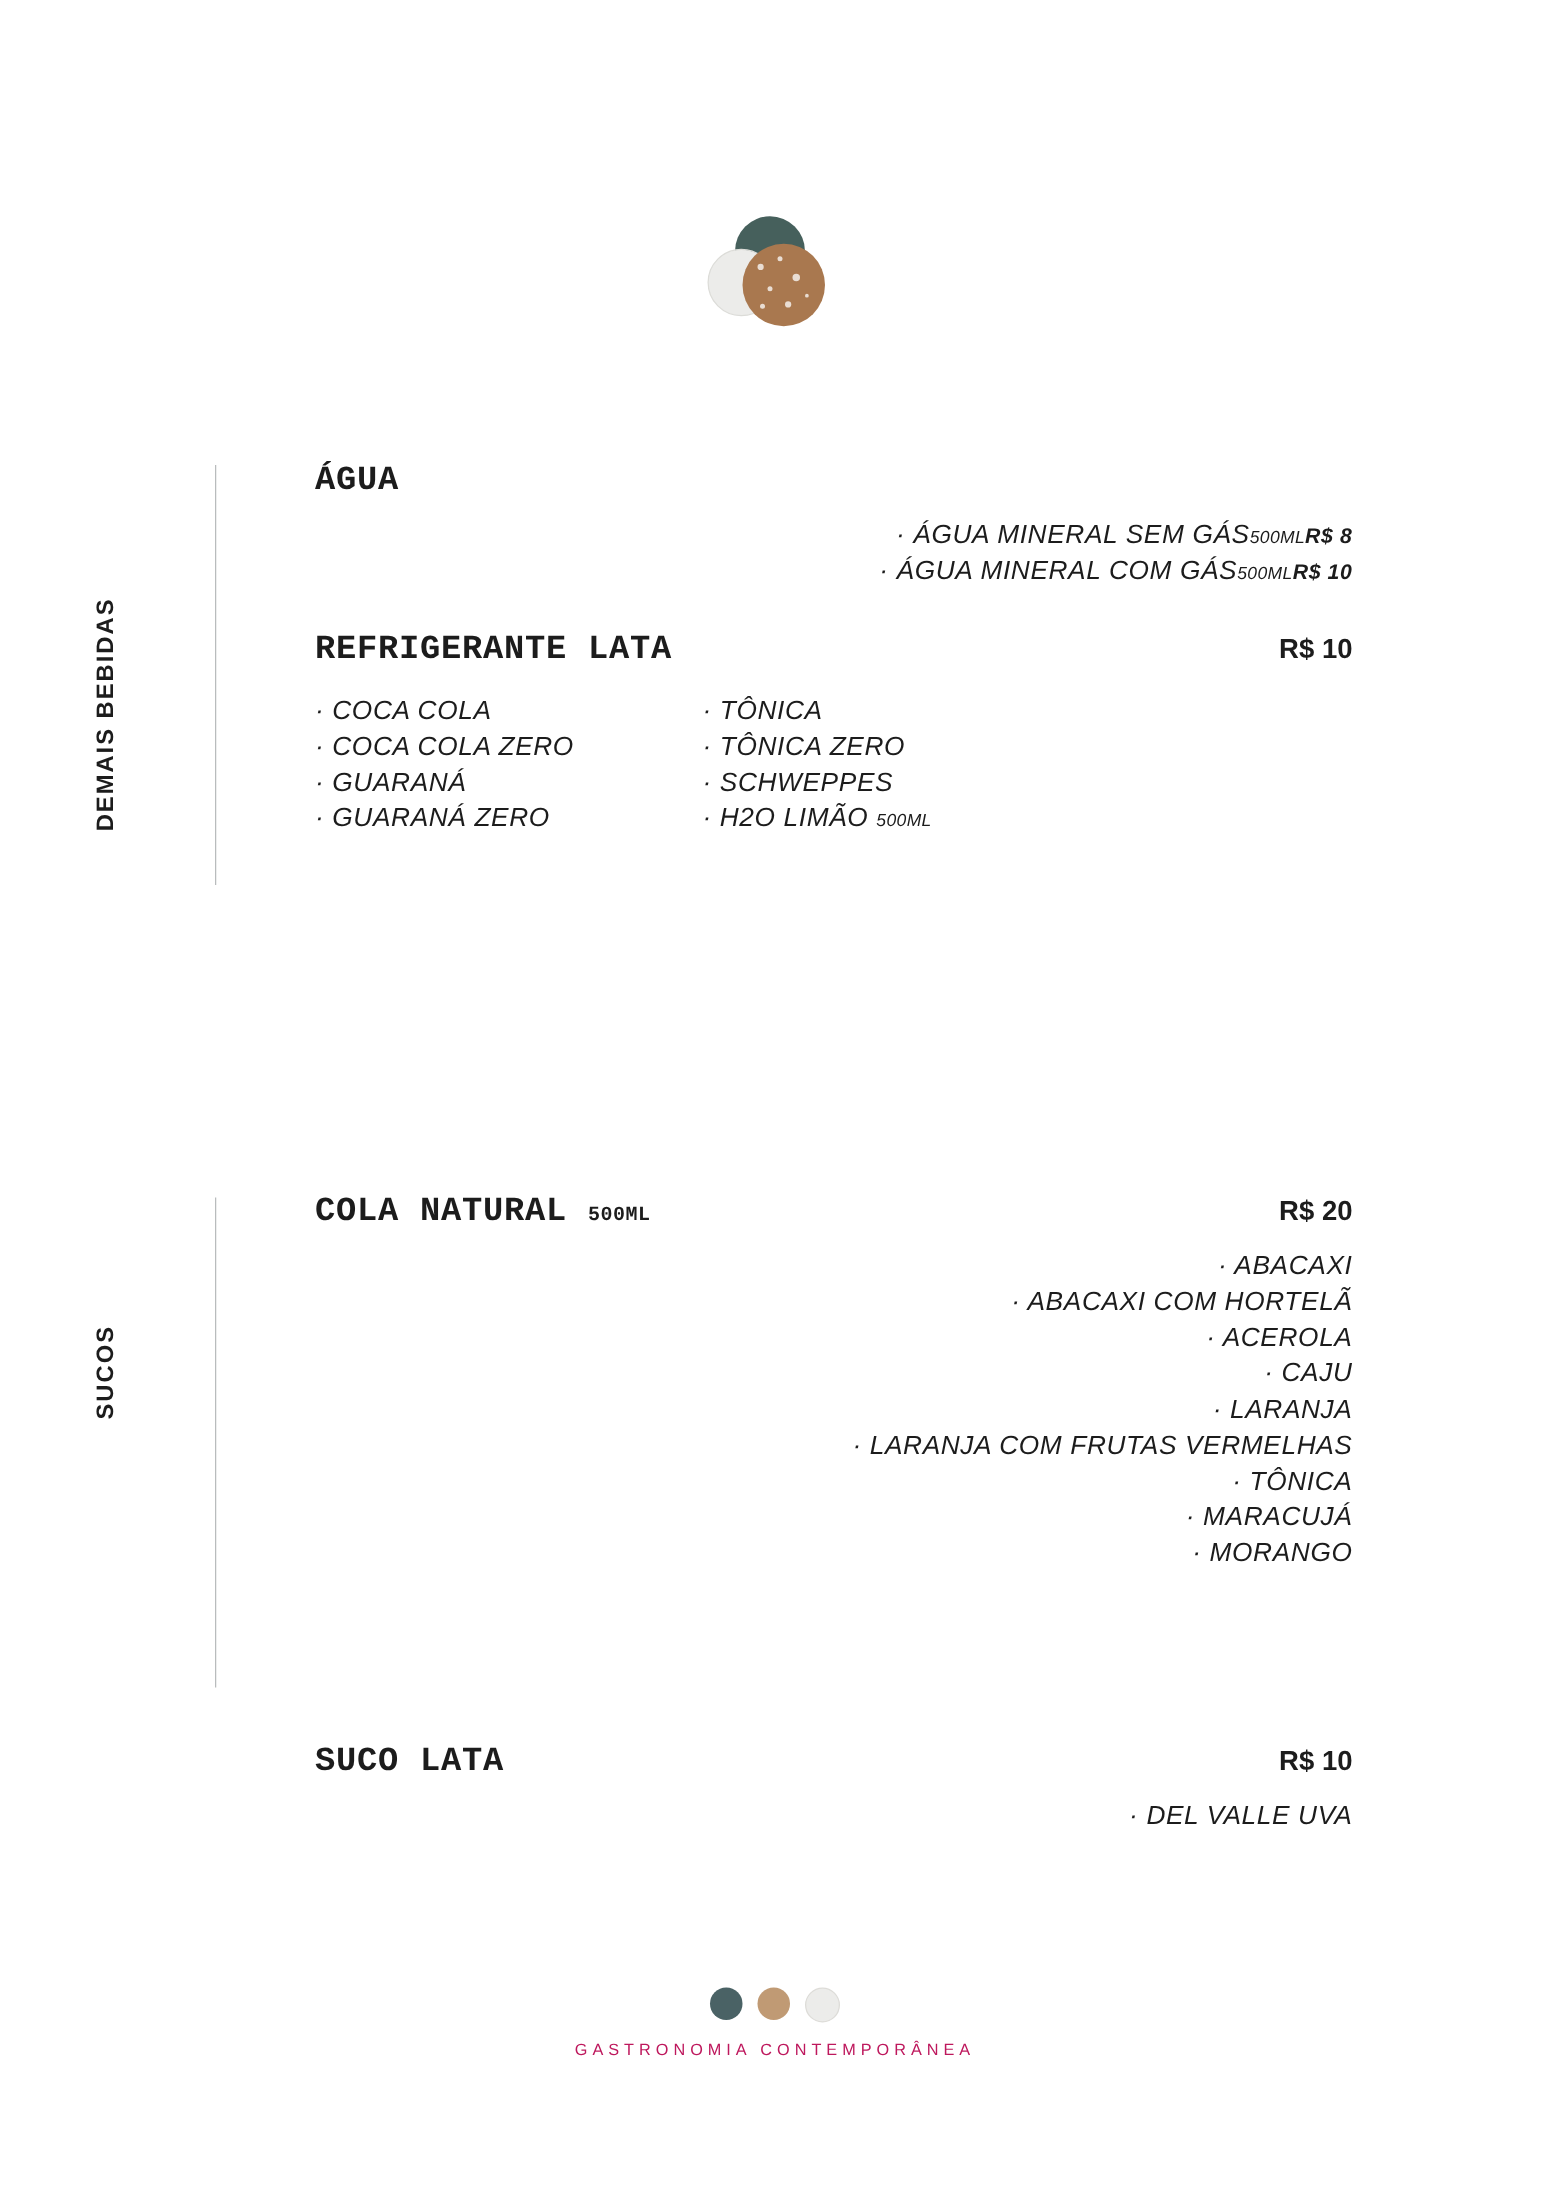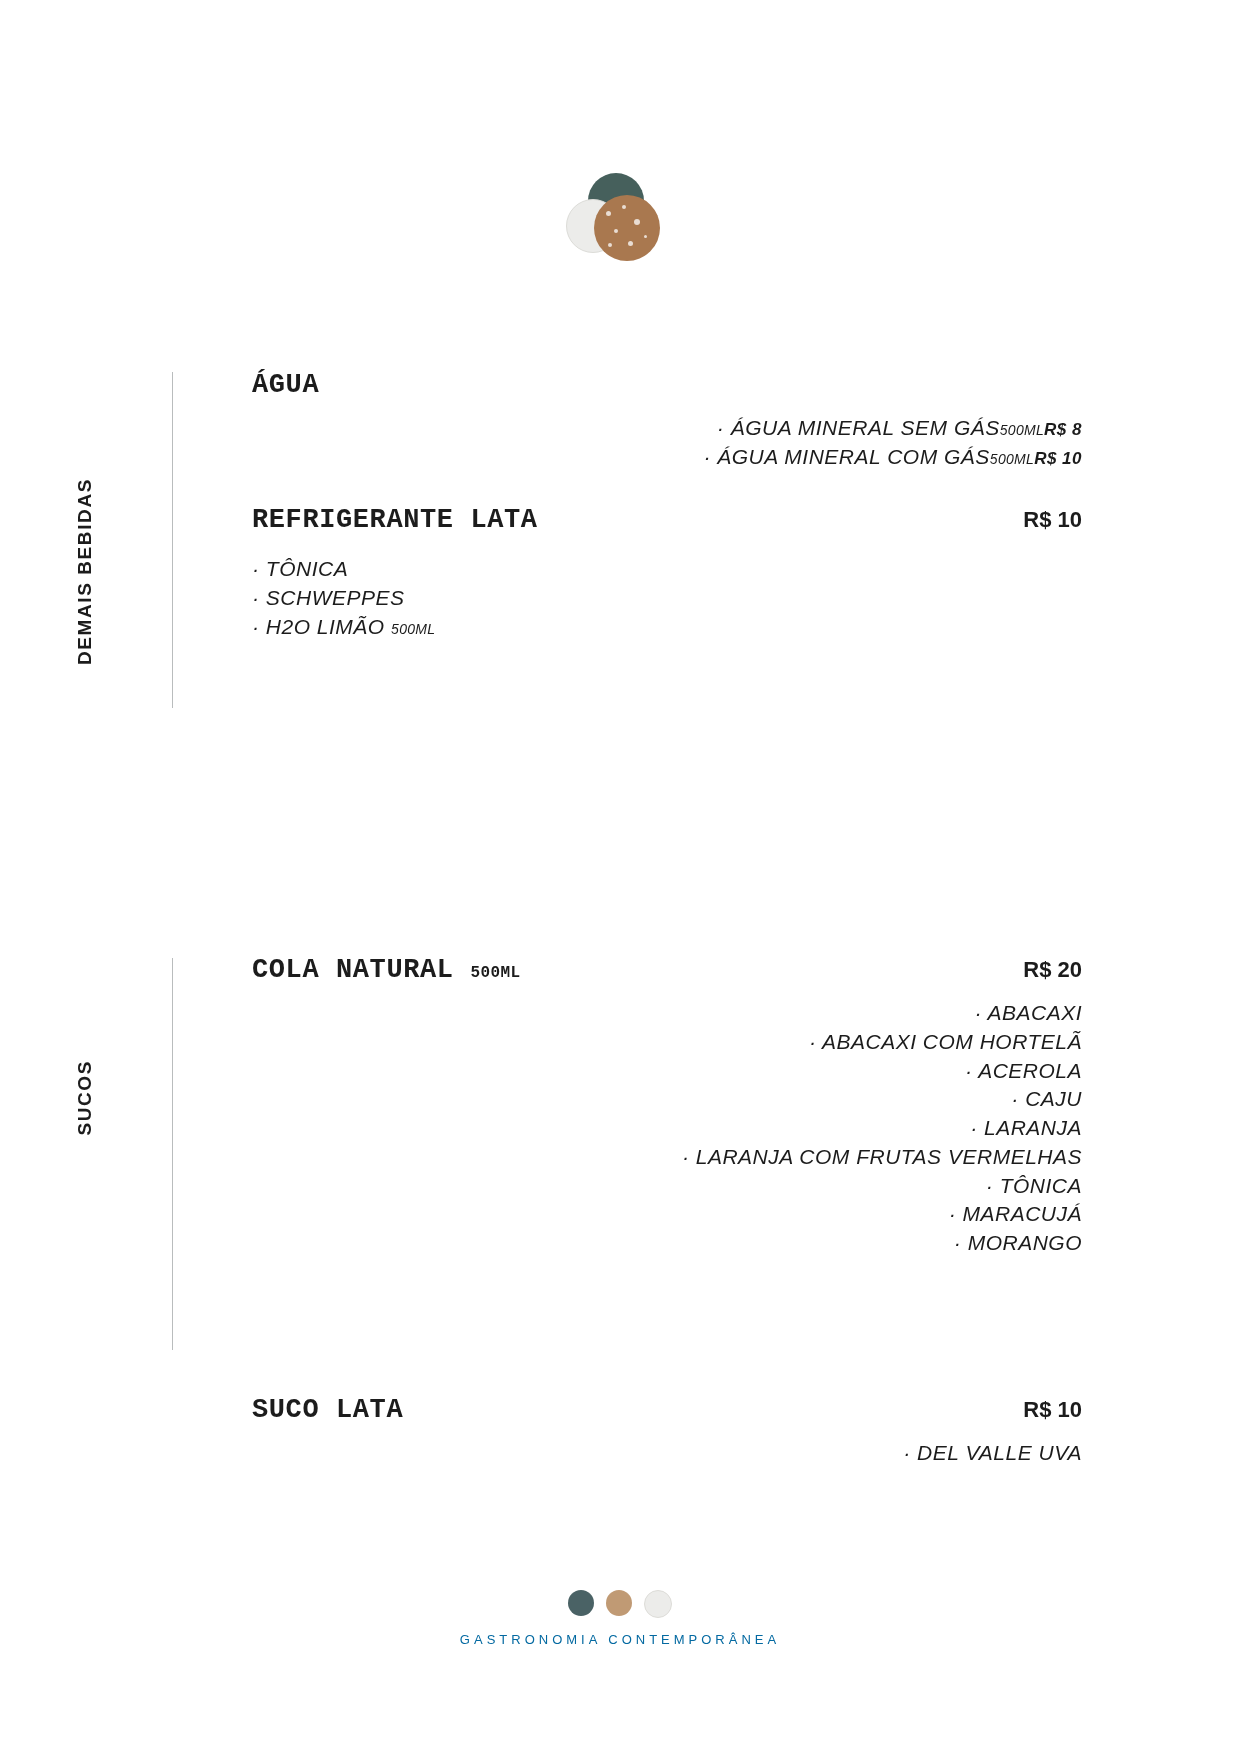--- a/index.html
+++ b/index.html
@@ -155,21 +155,21 @@
     width: 26px;
     height: 26px;
     border-radius: 50%;
   }
   .fmark.a { background: #4a6265; }
   .fmark.b { background: #c09a74; }
   .fmark.c { background: #ececea; border: 1px solid #dddcd8; }
   .footer-text {
     font-size: 13px;
     letter-spacing: 4px;
-    color: #0369a1;
+    color: #be185d;
     text-align: center;
   }
 </style>
 </head>
 <body>
 
 <div class="header-logo">
   <div class="logo-mark">
     <div class="logo-circle logo-c1"></div>
     <div class="logo-circle logo-c2"></div>
@@ -212,21 +212,38 @@
 </div>
 
 <div class="block" style="top:505px;">
   <div class="heading-row">
     <h2 class="heading">REFRIGERANTE LATA</h2>
     <span class="price">R$ 10</span>
   </div>
   <div class="two-col">
     <div>
       <div class="item">
+        <span class="name">COCA COLA</span>
+      </div>
+      <div class="item">
+        <span class="name">COCA COLA ZERO</span>
+      </div>
+      <div class="item">
+        <span class="name">GUARANÁ</span>
+      </div>
+      <div class="item">
+        <span class="name">GUARANÁ ZERO</span>
+      </div>
+    </div>
+    <div>
+      <div class="item">
         <span class="name">TÔNICA</span>
+      </div>
+      <div class="item">
+        <span class="name">TÔNICA ZERO</span>
       </div>
       <div class="item">
         <span class="name">SCHWEPPES</span>
       </div>
       <div class="item">
         <span class="name">
           <span>H2O LIMÃO</span> <span class="vol">500ML</span>
         </span>
       </div>
     </div>

